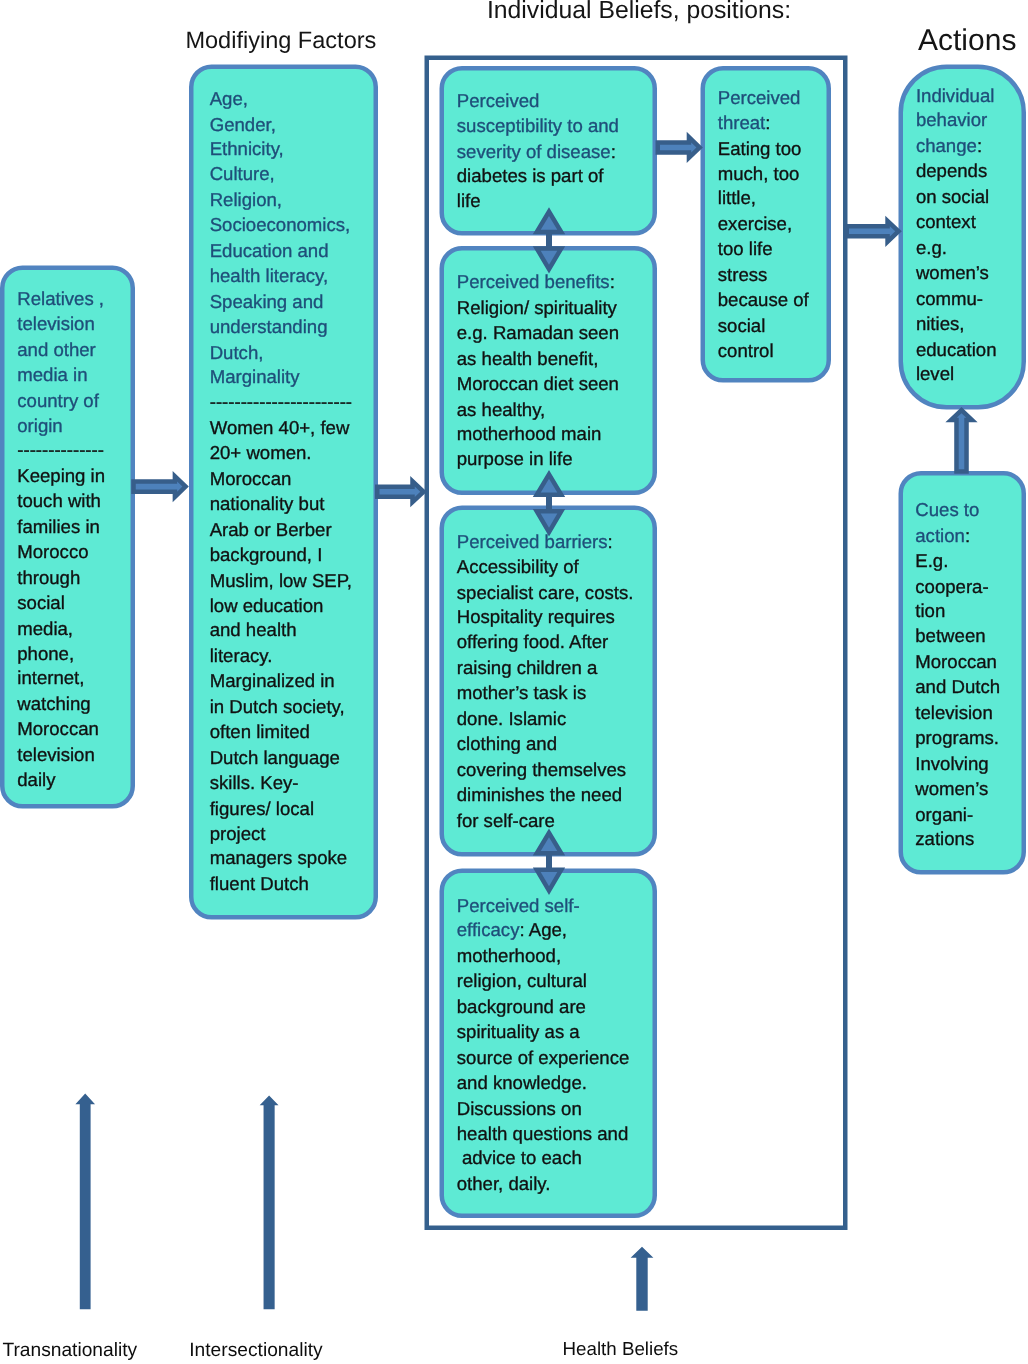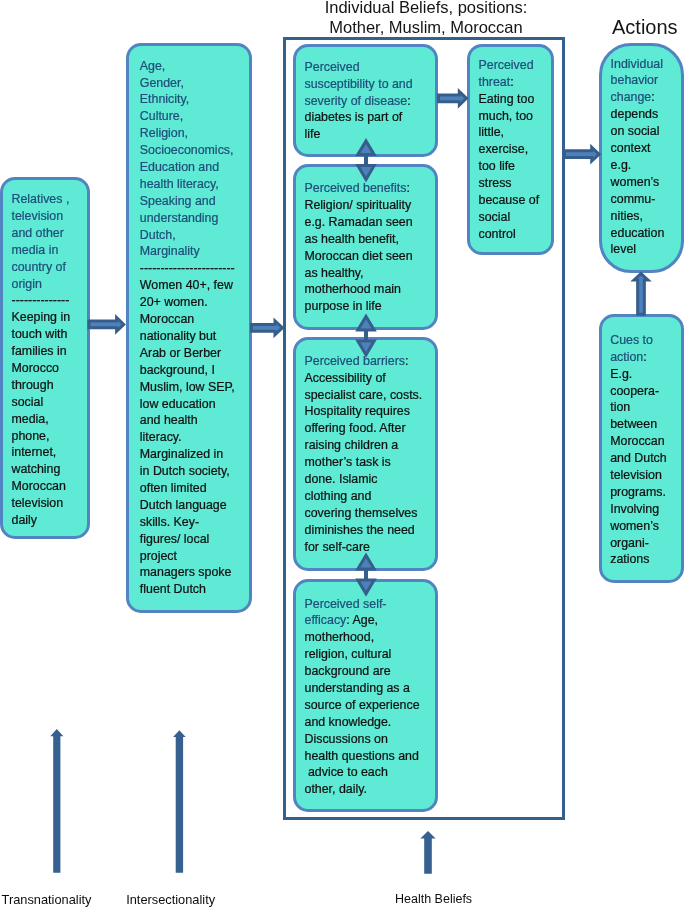--- a/index.html
+++ b/index.html
@@ -23,24 +23,24 @@
   .blue{color:#1f4e79;}
   .blk{color:#111111;}
 
   .footlabel{position:absolute;font-size:12.8px;line-height:15px;color:#0d0d0d;white-space:nowrap;}
 </style>
 </head>
 <body>
 
 <div class="stage">
 
+  <div class="heading" style="left:123.6px;top:17.9px;width:133px;font-size:15.7px;text-align:left;">Modifiying Factors</div>
 
   <div class="heading" style="left:291px;top:-3.5px;width:270px;">
       <div>Individual Beliefs, positions:</div>
-      <div>Mother, Muslim, Moroccan</div>
     </div>
 
   <div class="heading" style="left:612px;top:17.4px;width:60px;font-size:20px;text-align:right;">Actions</div>
 
   <div class="outer" style="left:283px;top:36.5px;width:282px;height:783px;border-width:3px;"></div>
 
   <div class="rbox" style="left:0px;top:176.5px;width:90px;height:362.5px;">
     <div class="body-text" style="left:8.5px;top:11.55px;width:74px;">
         <div class="tline"><span class="blue">Relatives ,</span></div>
         <div class="tline"><span class="blue">television</span></div>
@@ -158,21 +158,21 @@
       </div>
   </div>
 
   <div class="rbox" style="left:293px;top:578.7px;width:145px;height:233.5px;">
     <div class="body-text" style="left:8.5px;top:13.85px;width:130px;">
         <div class="tline"><span class="blue">Perceived self-</span></div>
         <div class="tline"><span class="blue">efficacy</span><span class="blk">: Age,</span></div>
         <div class="tline"><span class="blk">motherhood,</span></div>
         <div class="tline"><span class="blk">religion, cultural</span></div>
         <div class="tline"><span class="blk">background are</span></div>
-        <div class="tline"><span class="blk">understanding as a</span></div>
+        <div class="tline"><span class="blk">spirituality as a</span></div>
         <div class="tline"><span class="blk">source of experience</span></div>
         <div class="tline"><span class="blk">and knowledge.</span></div>
         <div class="tline"><span class="blk">Discussions on</span></div>
         <div class="tline"><span class="blk">health questions and</span></div>
         <div class="tline"><span class="blk"> advice to each</span></div>
         <div class="tline"><span class="blk">other, daily.</span></div>
       </div>
   </div>
 
   <div class="rbox" style="left:599.1px;top:43px;width:85.4px;height:229.9px;border-radius:32px;">
@@ -253,15 +253,15 @@
     <g>
       <path d="M179.40,730.30 L185.70,736.90 L183.10,736.90 L183.10,872.80 L175.70,872.80 L175.70,736.90 L173.10,736.90 Z" fill="#35608f"></path>
     </g>
     <g>
       <path d="M428.00,831.10 L435.60,838.50 L431.80,838.50 L431.80,873.80 L424.20,873.80 L424.20,838.50 L420.40,838.50 Z" fill="#35608f"></path>
     </g>
   </svg>
 
   <div class="footlabel" style="left:1.6px;top:891.8px;">Transnationality</div>
   <div class="footlabel" style="left:126.2px;top:891.8px;">Intersectionality</div>
-  <div class="footlabel" style="left:375px;top:891.8px;font-size:12.5px;margin-left:20px;">Health Beliefs</div>
+  <div class="footlabel" style="left:375px;top:891.8px;font-size:12.5px;">Health Beliefs</div>
 
 </div>
 
 </body></html>

